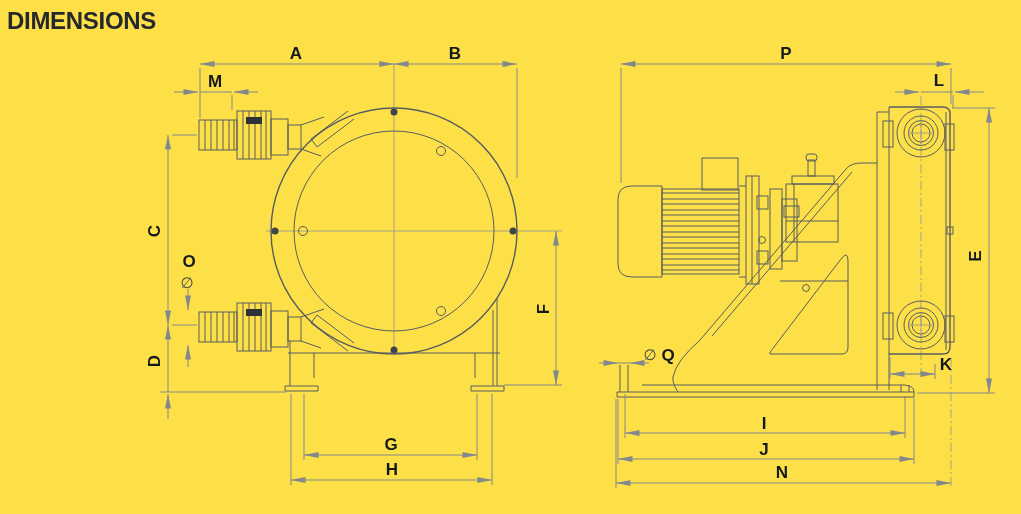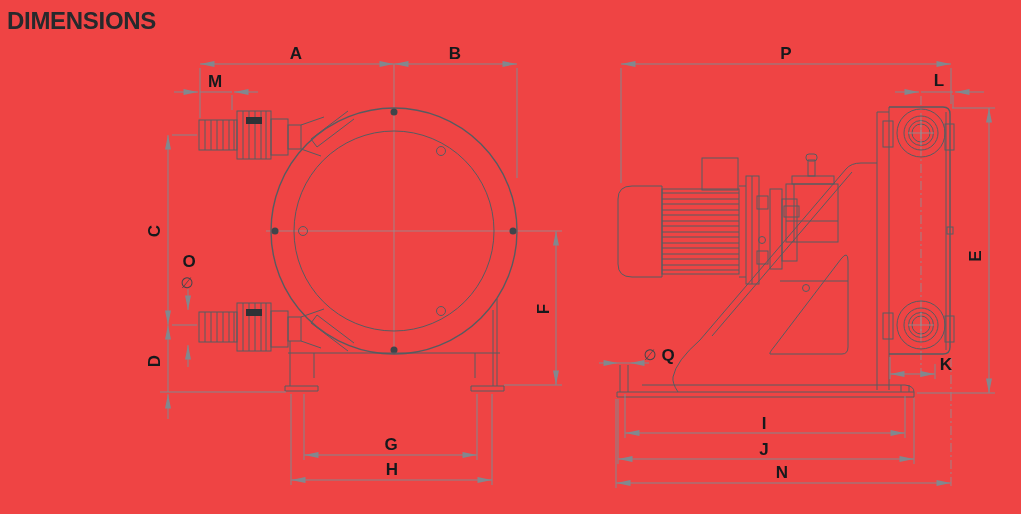--- a/index.html
+++ b/index.html
@@ -1,16 +1,16 @@
 <!DOCTYPE html>
 <html><head>
 <meta charset="utf-8">
 <style>
   html,body{margin:0;padding:0;background:#ffffff;}
-  .stage{width:1021px;height:514px;position:relative;background:#ef4444;overflow:hidden;}
+  .stage{width:1021px;height:514px;position:relative;background:#fde047;overflow:hidden;}
   svg{display:block;}
   .ln{stroke:#575c61;fill:none;stroke-width:1;}
   .thick{stroke-width:1.4;}
   .dim{stroke:#82888e;fill:none;stroke-width:1;}
   .cl{stroke:#8f959b;fill:none;stroke-width:0.8;}
   .dash{stroke-dasharray:9 3 2 3;}
   .dot{fill:#3f454a;stroke:none;}
   .dark{fill:#2e3236;stroke:none;}
   text{font-family:"Liberation Sans",sans-serif;font-weight:bold;font-size:17px;fill:#16191c;}
   .sym{font-weight:normal;font-size:15px;fill:#40464c;}

